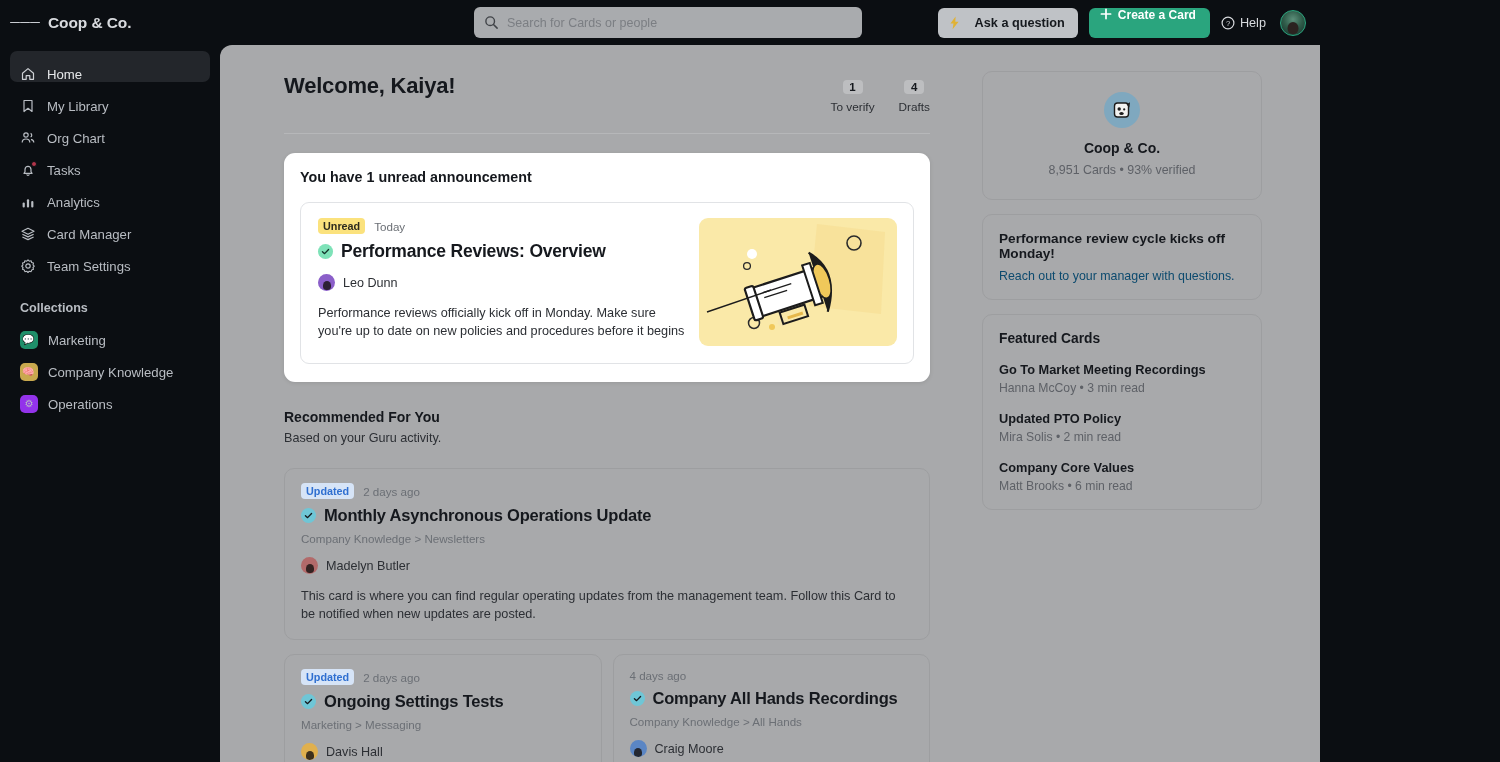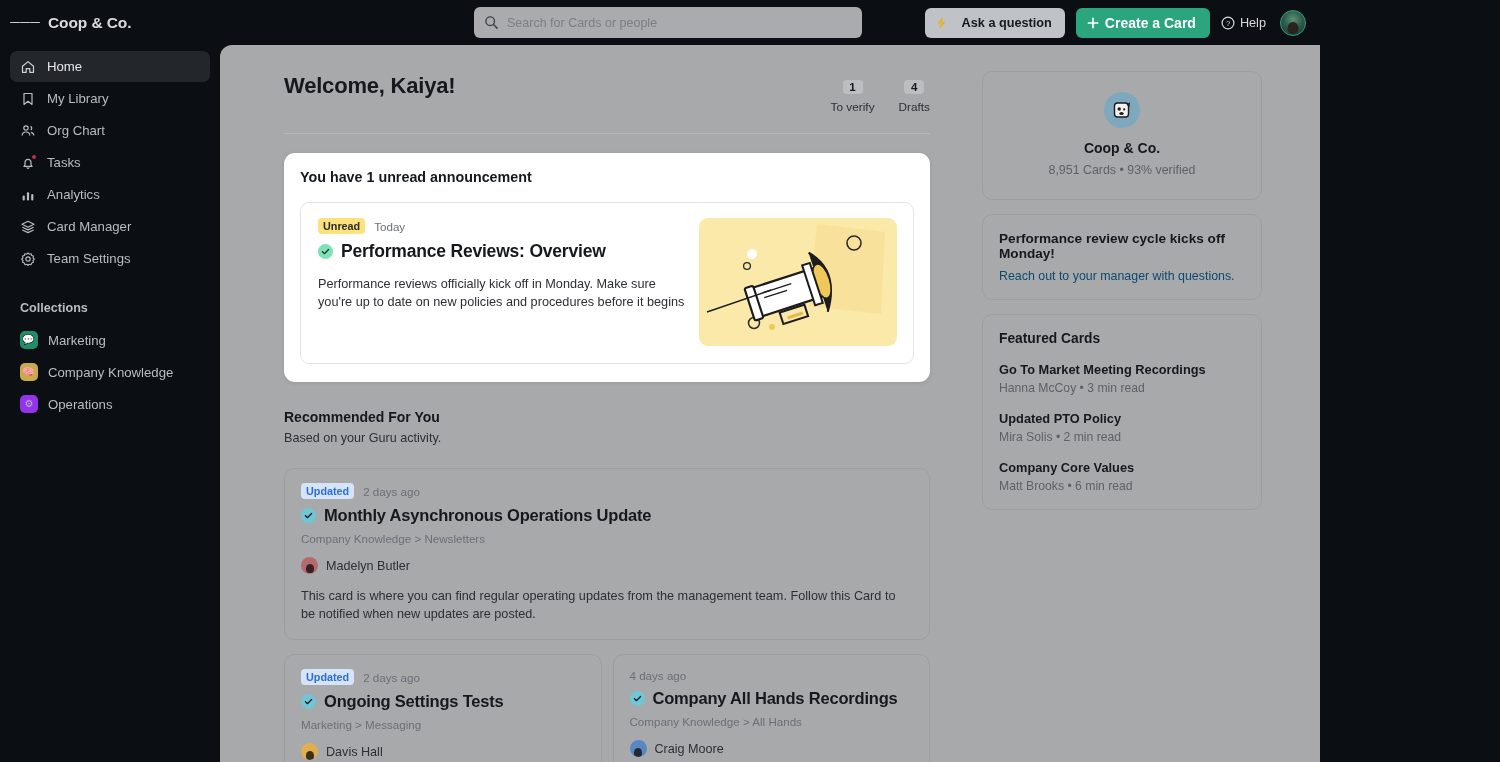--- a/index.html
+++ b/index.html
@@ -36,22 +36,22 @@
   .searchwrap input::placeholder { color:#7b7e83; }
 
   .topright { margin-left:auto; display:flex; align-items:center; gap:11px; }
   .btn-ask {
     height:30px; background:#bfc2c6; color:#15181d; border:0; border-radius:6px;
     padding:0 13px 0 10px; font-size:12.7px; font-weight:600; cursor:pointer;
     display:flex; align-items:center; gap:14px; font-family:"Liberation Sans",sans-serif;
   }
   .btn-create {
     height:30px; background:#2aa57e; color:#fff; border:0; border-radius:6px;
-    padding:0 14px 0 11px; font-size:14px; font-weight:600; cursor:pointer;
-    display:flex; align-items:center; gap:6px; font-family:"Liberation Sans",sans-serif;
+    padding:0 14px 0 11px; font-size:12px; font-weight:600; cursor:pointer;
+    display:flex; gap:6px; font-family:"Liberation Sans",sans-serif;
   }
   .help {
     display:flex; align-items:center; gap:5px; color:#d8dade; font-size:12.7px; cursor:pointer;
   }
   .avatar-top {
     width:26px; height:26px; border-radius:50%; margin-left:3px;
     background: radial-gradient(circle at 50% 35%, #5c8f7a 0%, #2e5a48 48%, #16302a 100%);
     border:1.5px solid #2aa57e; overflow:hidden; position:relative; cursor:pointer;
   }
   .avatar-top::after{
@@ -61,21 +61,21 @@
 
   
   .body { flex:1; display:flex; min-height:0; }
 
   
   .sidebar {
     width:220px; flex:0 0 220px; background:#0b0e12;
     padding:6px 10px 0 10px; overflow:hidden;
   }
   .nav-item {
-    height:31px; display:flex; align-items:center; gap:11px;
+    height:31px; display:flex; align-items:flex-end; gap:11px;
     padding:0 10px; border-radius:7px; color:#b9bdc3; font-size:13.2px; cursor:pointer;
     margin-bottom:1px;
   }
   .nav-item.active { background:#23262b; color:#e6e8ea; }
   .nav-item .ico { width:16px; height:16px; flex:0 0 16px; display:flex; align-items:center; justify-content:center; position:relative;}
   .nav-item .ico svg { display:block; }
   .dot-badge{
     position:absolute; right:-1px; top:-1px; width:6px; height:6px; border-radius:50%;
     background:#b3354b; border:1px solid #0b0e12;
   }
@@ -348,20 +348,24 @@
                 <span class="pill pill-unread">Unread</span>
                 <span class="meta-time">Today</span>
               </div>
               <div class="card-title-row">
                 <span class="verified">
                   <svg width="9" height="9" viewBox="0 0 10 10">
                       <path d="M1.6 5.2 L4 7.4 L8.4 2.7" fill="none" stroke="#13342a" stroke-width="1.5" stroke-linecap="round" stroke-linejoin="round"></path>
                     </svg>
                 </span>
                 <span class="card-title">Performance Reviews: Overview</span>
+              </div>
+              <div class="author-row">
+                <span class="av" style="background:#8b5fc9"></span>
+                <span class="author-name">Leo Dunn</span>
               </div>
               <div class="card-desc">Performance reviews officially kick off in Monday. Make sure you're up to date on new policies and procedures before it begins</div>
             </div>
 
             <div class="hero-img">
               <svg width="198" height="128" viewBox="0 0 198 128">
                 <path d="M118 6 L186 14 L182 96 L110 88 Z" fill="#f6dd8f" opacity=".55"></path>
                 <circle cx="155" cy="25" r="7" fill="none" stroke="#2b2b2b" stroke-width="1.6"></circle>
                 <circle cx="53" cy="36" r="5" fill="#fff"></circle>
                 <circle cx="48" cy="48" r="3.4" fill="none" stroke="#2b2b2b" stroke-width="1.3"></circle>

